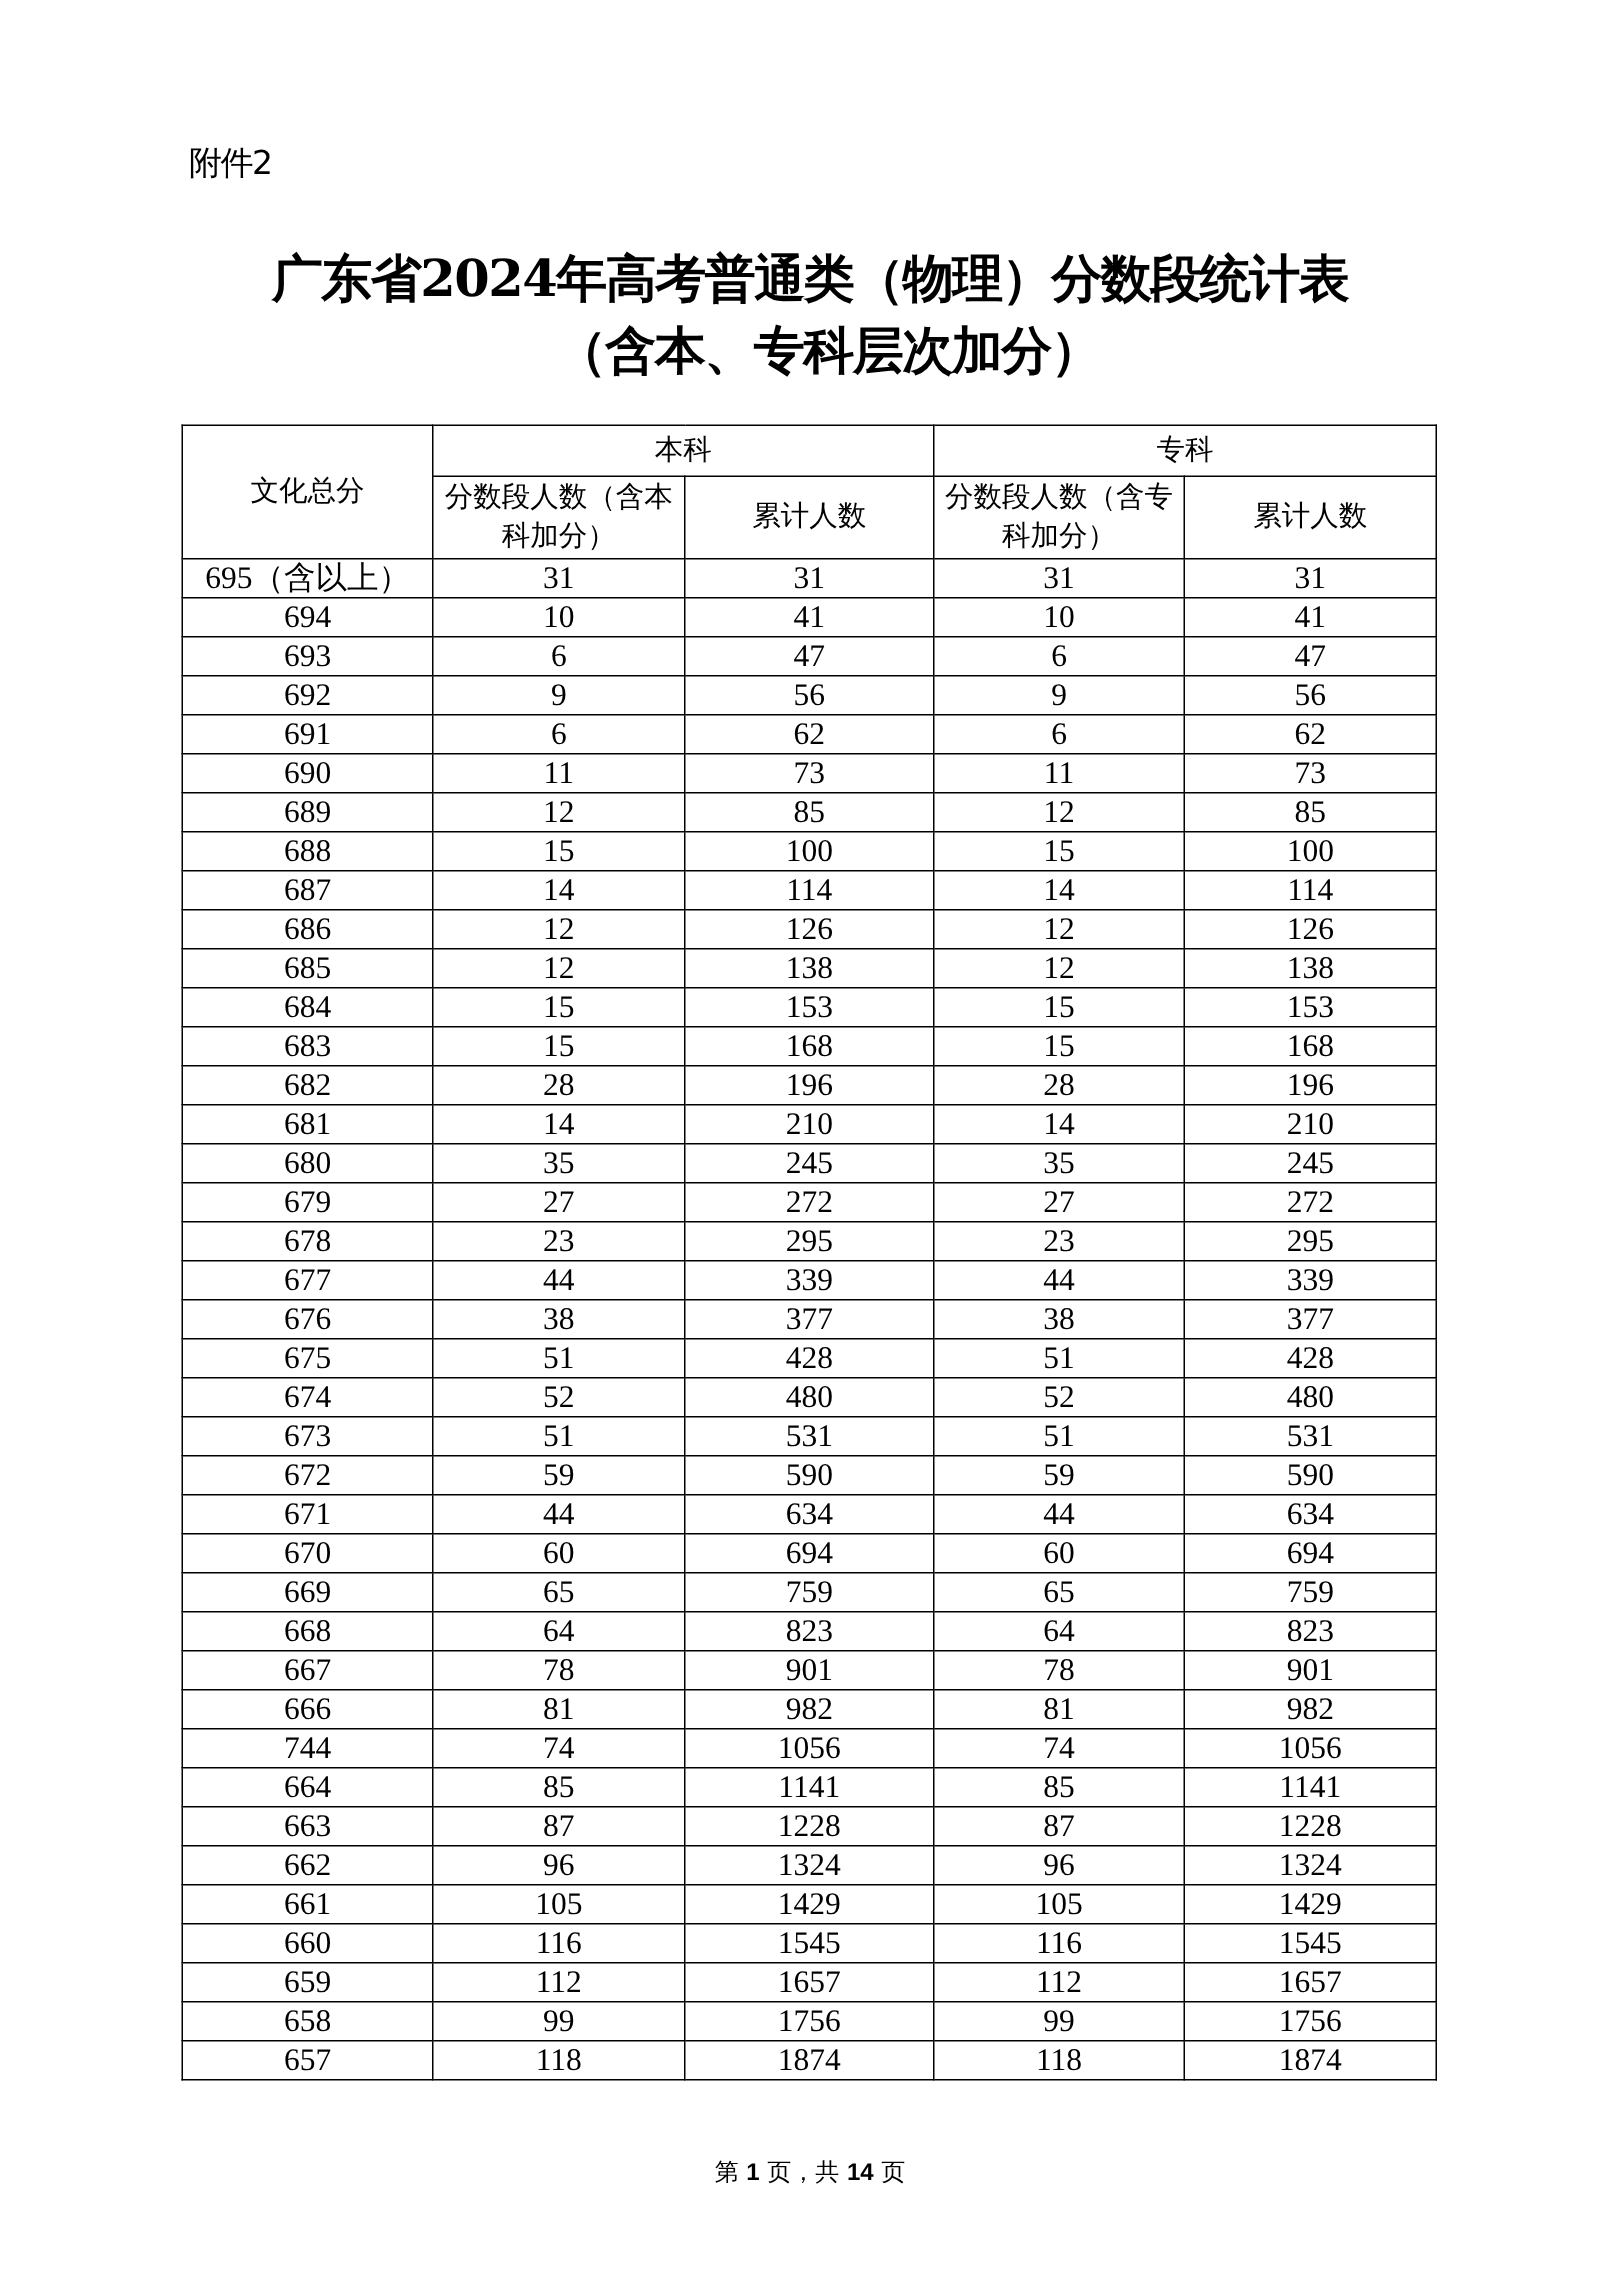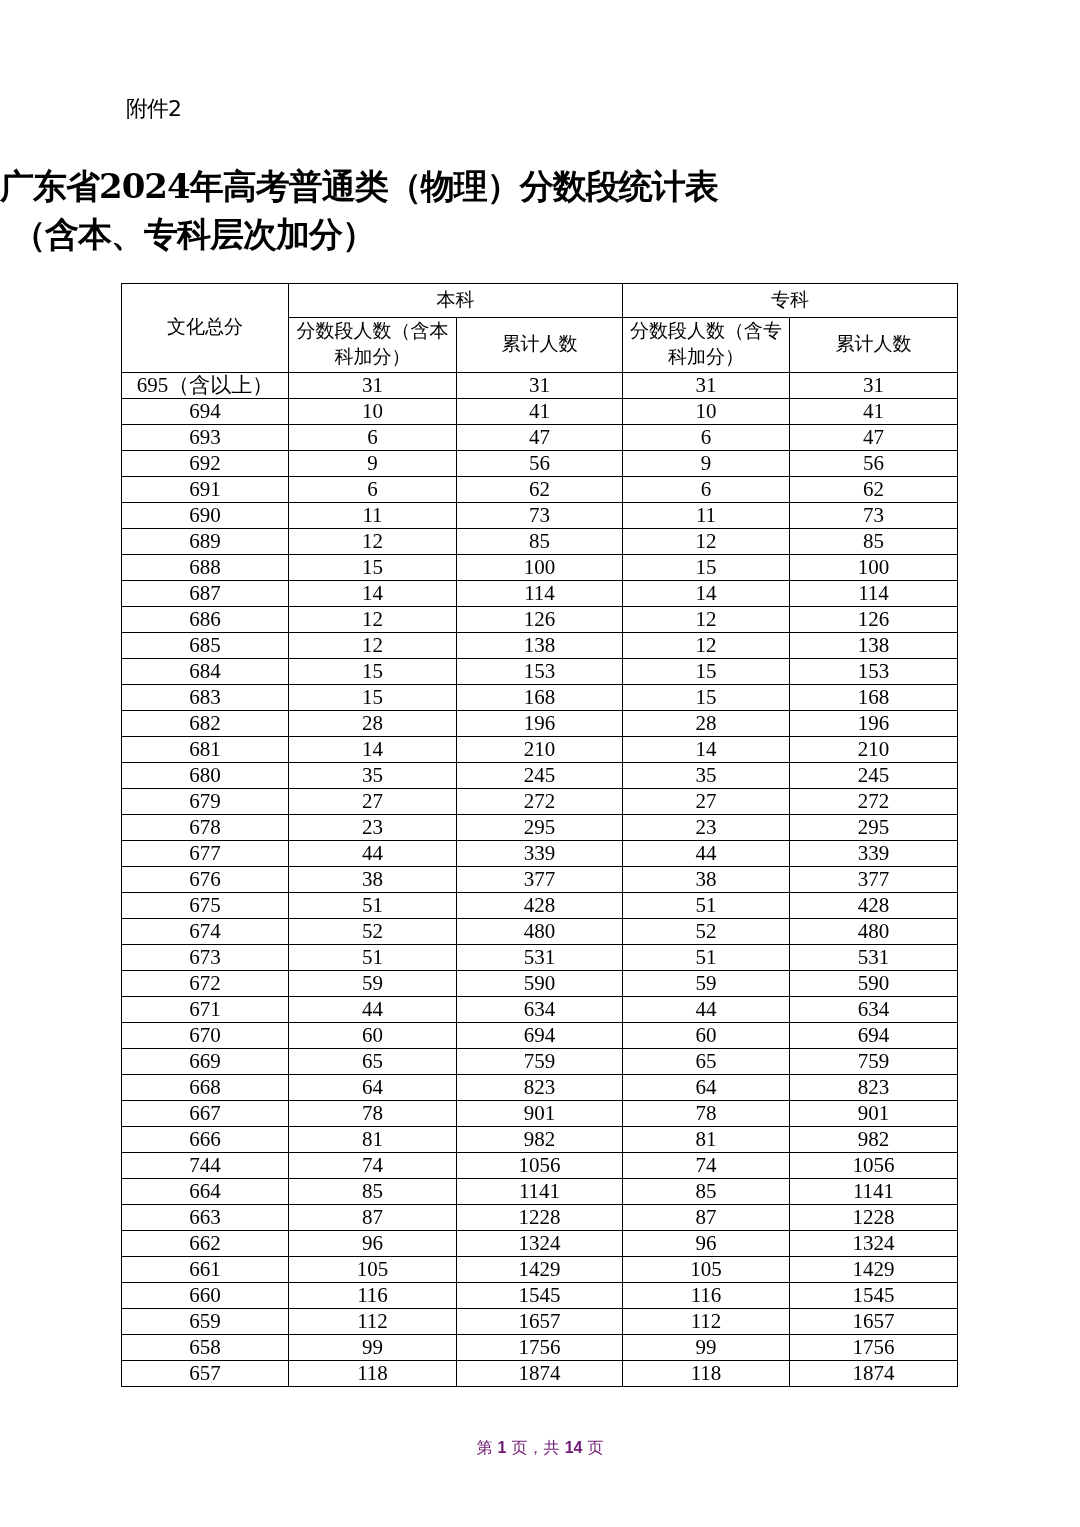--- a/index.html
+++ b/index.html
@@ -2,21 +2,21 @@
 <html><head>
 <meta charset="utf-8">
 <style>
   html, body { margin: 0; padding: 0; background: #ffffff; }
   body { width: 1080px; height: 1527px; position: relative; overflow: hidden; color: #000; }
   .attachment {
     position: absolute; left: 126px; top: 94px;
     font-family: "DejaVu Sans", sans-serif; font-size: 22px; letter-spacing: -1px;
   }
   .title {
-    position: absolute; left: 0; width: 1080px; text-align: left;
+    position: absolute; left: 0; width: 1080px; text-align: center;
     font-family: "DejaVu Serif", serif; font-weight: bold; font-size: 34px;
     letter-spacing: -1px; line-height: 44px;
   }
   .title.l1 { top: 164px; }
   .title.l2 { top: 212px; margin-left: 12px; }
   table.scores {
     position: absolute; left: 121px; top: 283px;
     border-collapse: collapse; table-layout: fixed; width: 836px;
   }
   table.scores td, table.scores th {
@@ -27,21 +27,21 @@
   }
   tr.h1 th { height: 33px; }
   tr.h2 th { height: 54px; }
   th.wrap { padding: 0 4px; }
   table.scores td {
     font-family: "Liberation Serif", serif; font-size: 21px; height: 25px; line-height: 25px;
   }
   td.first-score { font-size: 19px; margin-top: 28px; }
   .footer {
     position: absolute; left: 0; width: 1080px; top: 1438px; text-align: center;
-    font-family: "DejaVu Sans", sans-serif; font-size: 16px; color: #701a75;
+    font-family: "DejaVu Sans", sans-serif; font-size: 16px; color: #000000;
   }
   .footer b { font-family: "Liberation Sans", sans-serif; font-weight: bold; }
 </style>
 </head>
 <body>
 
 <div class="attachment">附件2</div>
 <div class="title l1">广东省2024年高考普通类（物理）分数段统计表</div>
 <div class="title l2">（含本、专科层次加分）</div>
 

